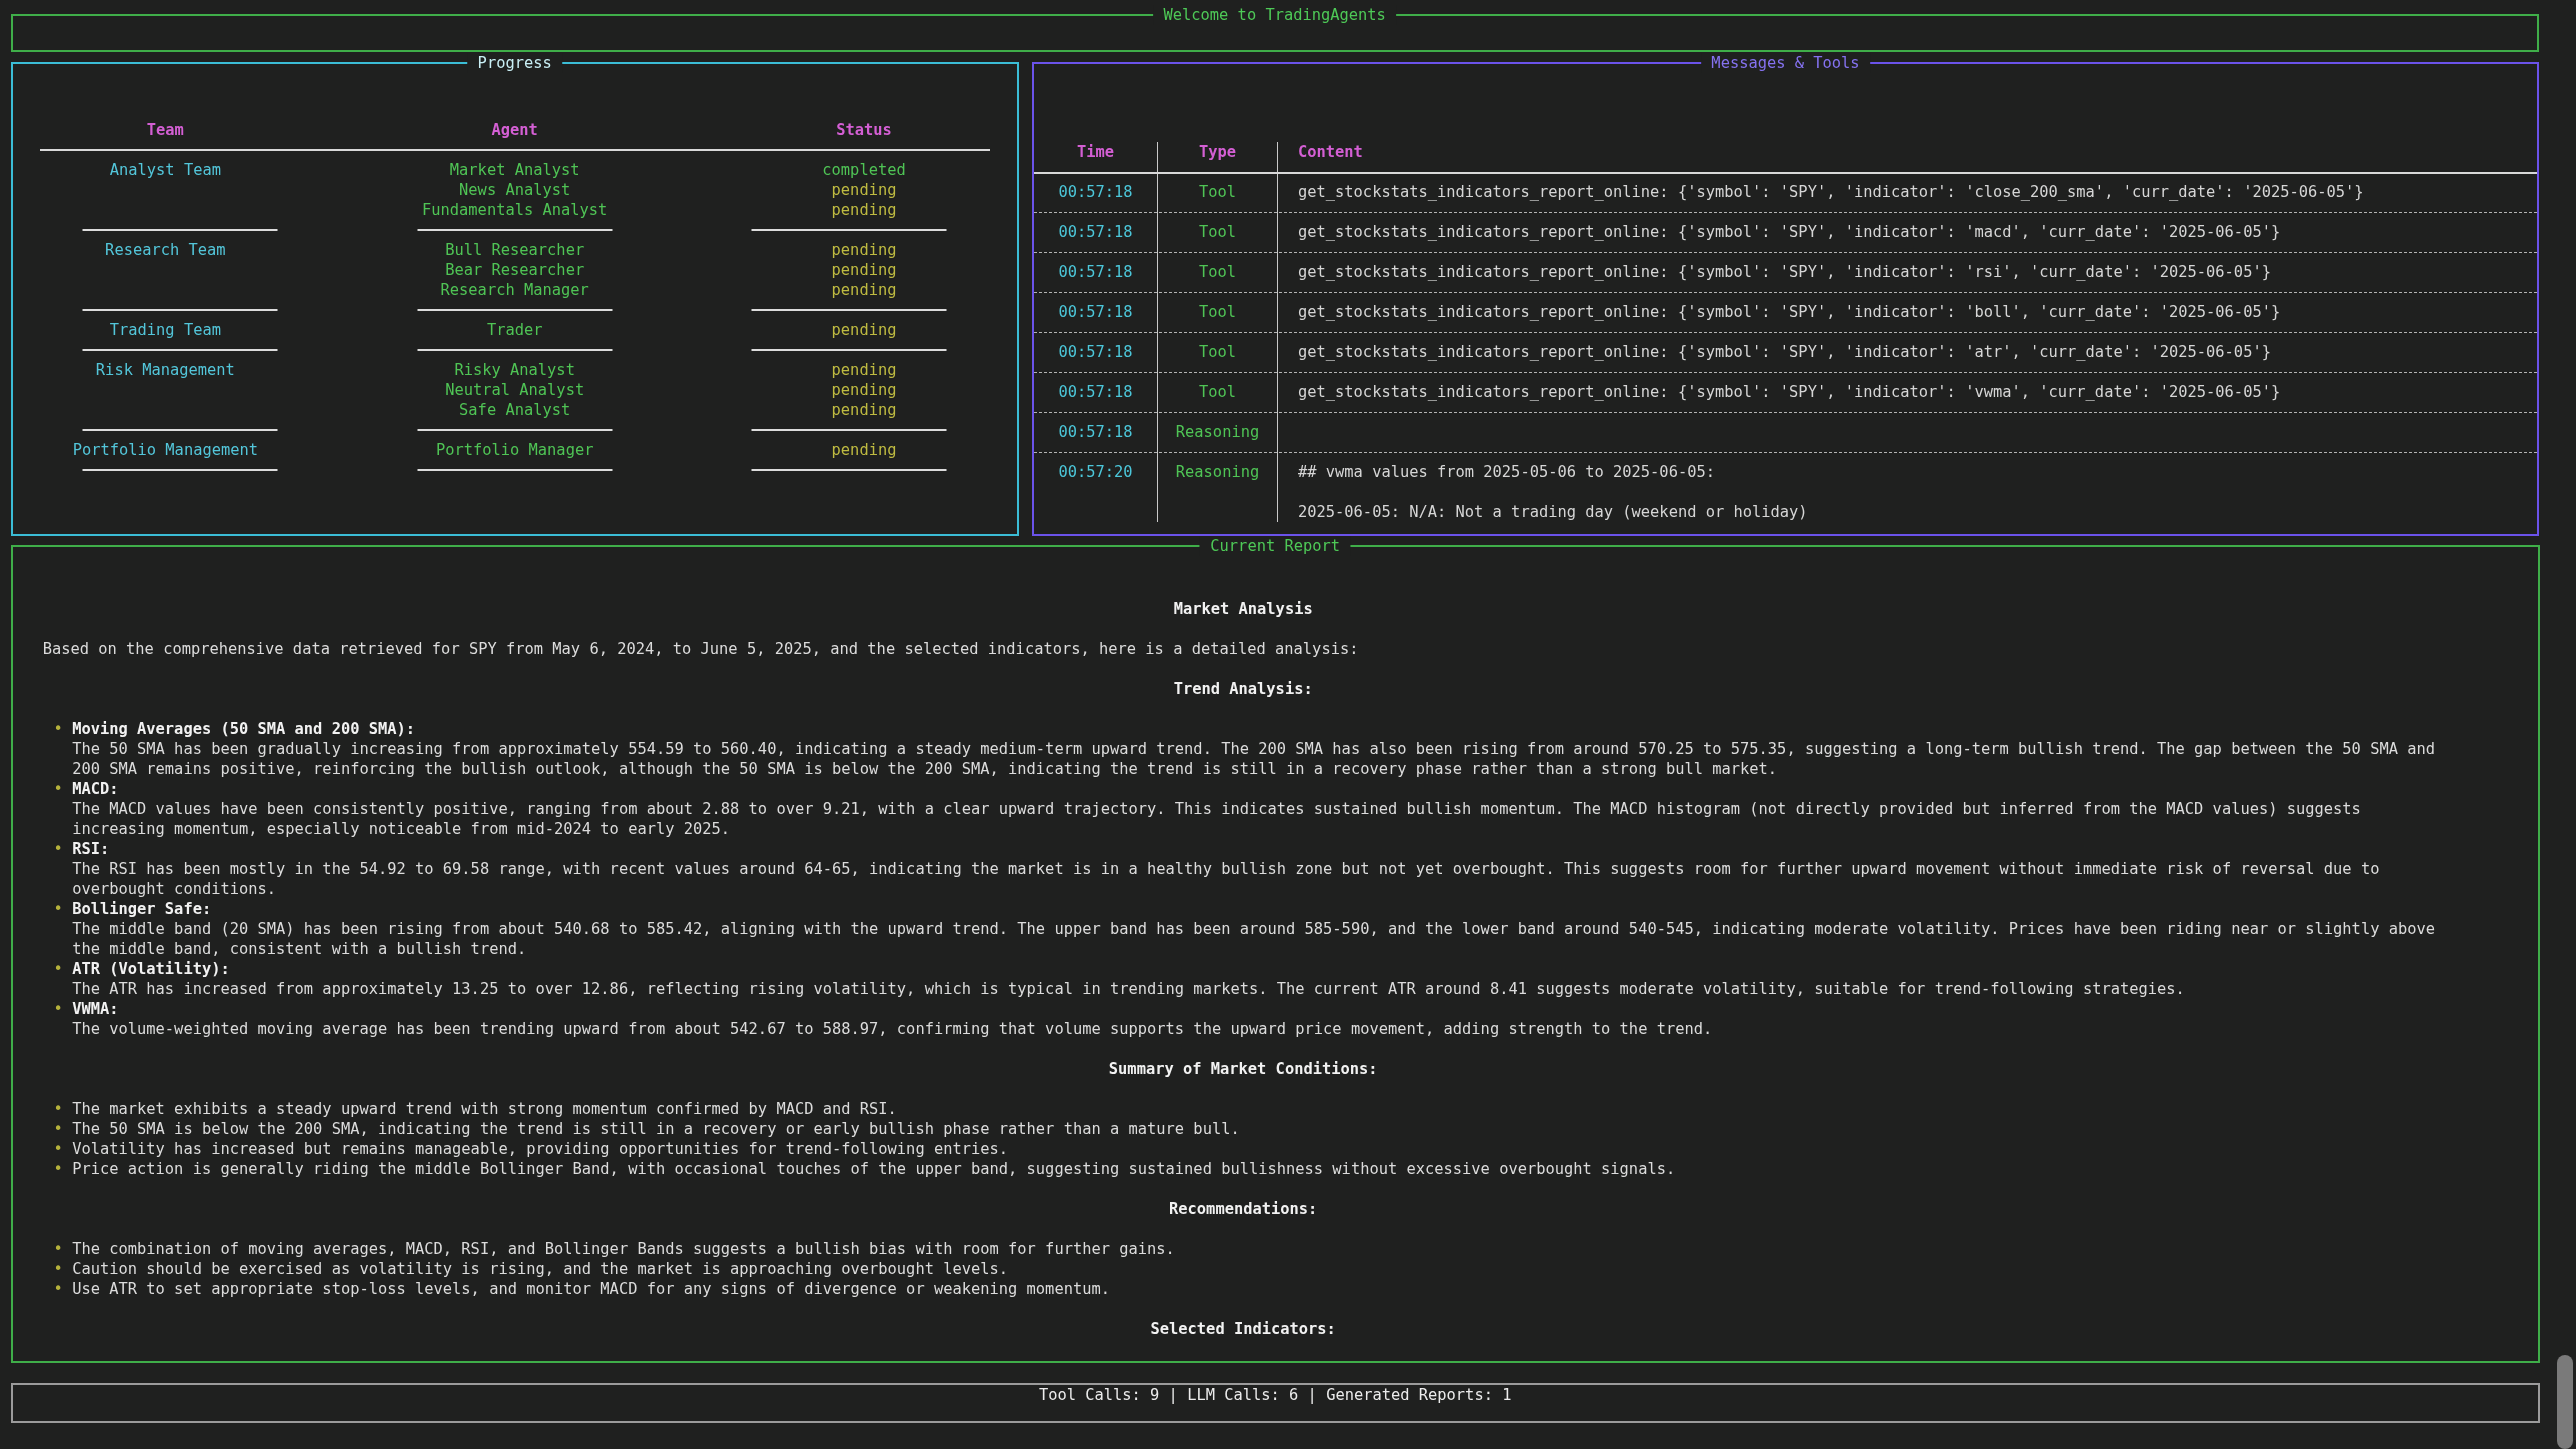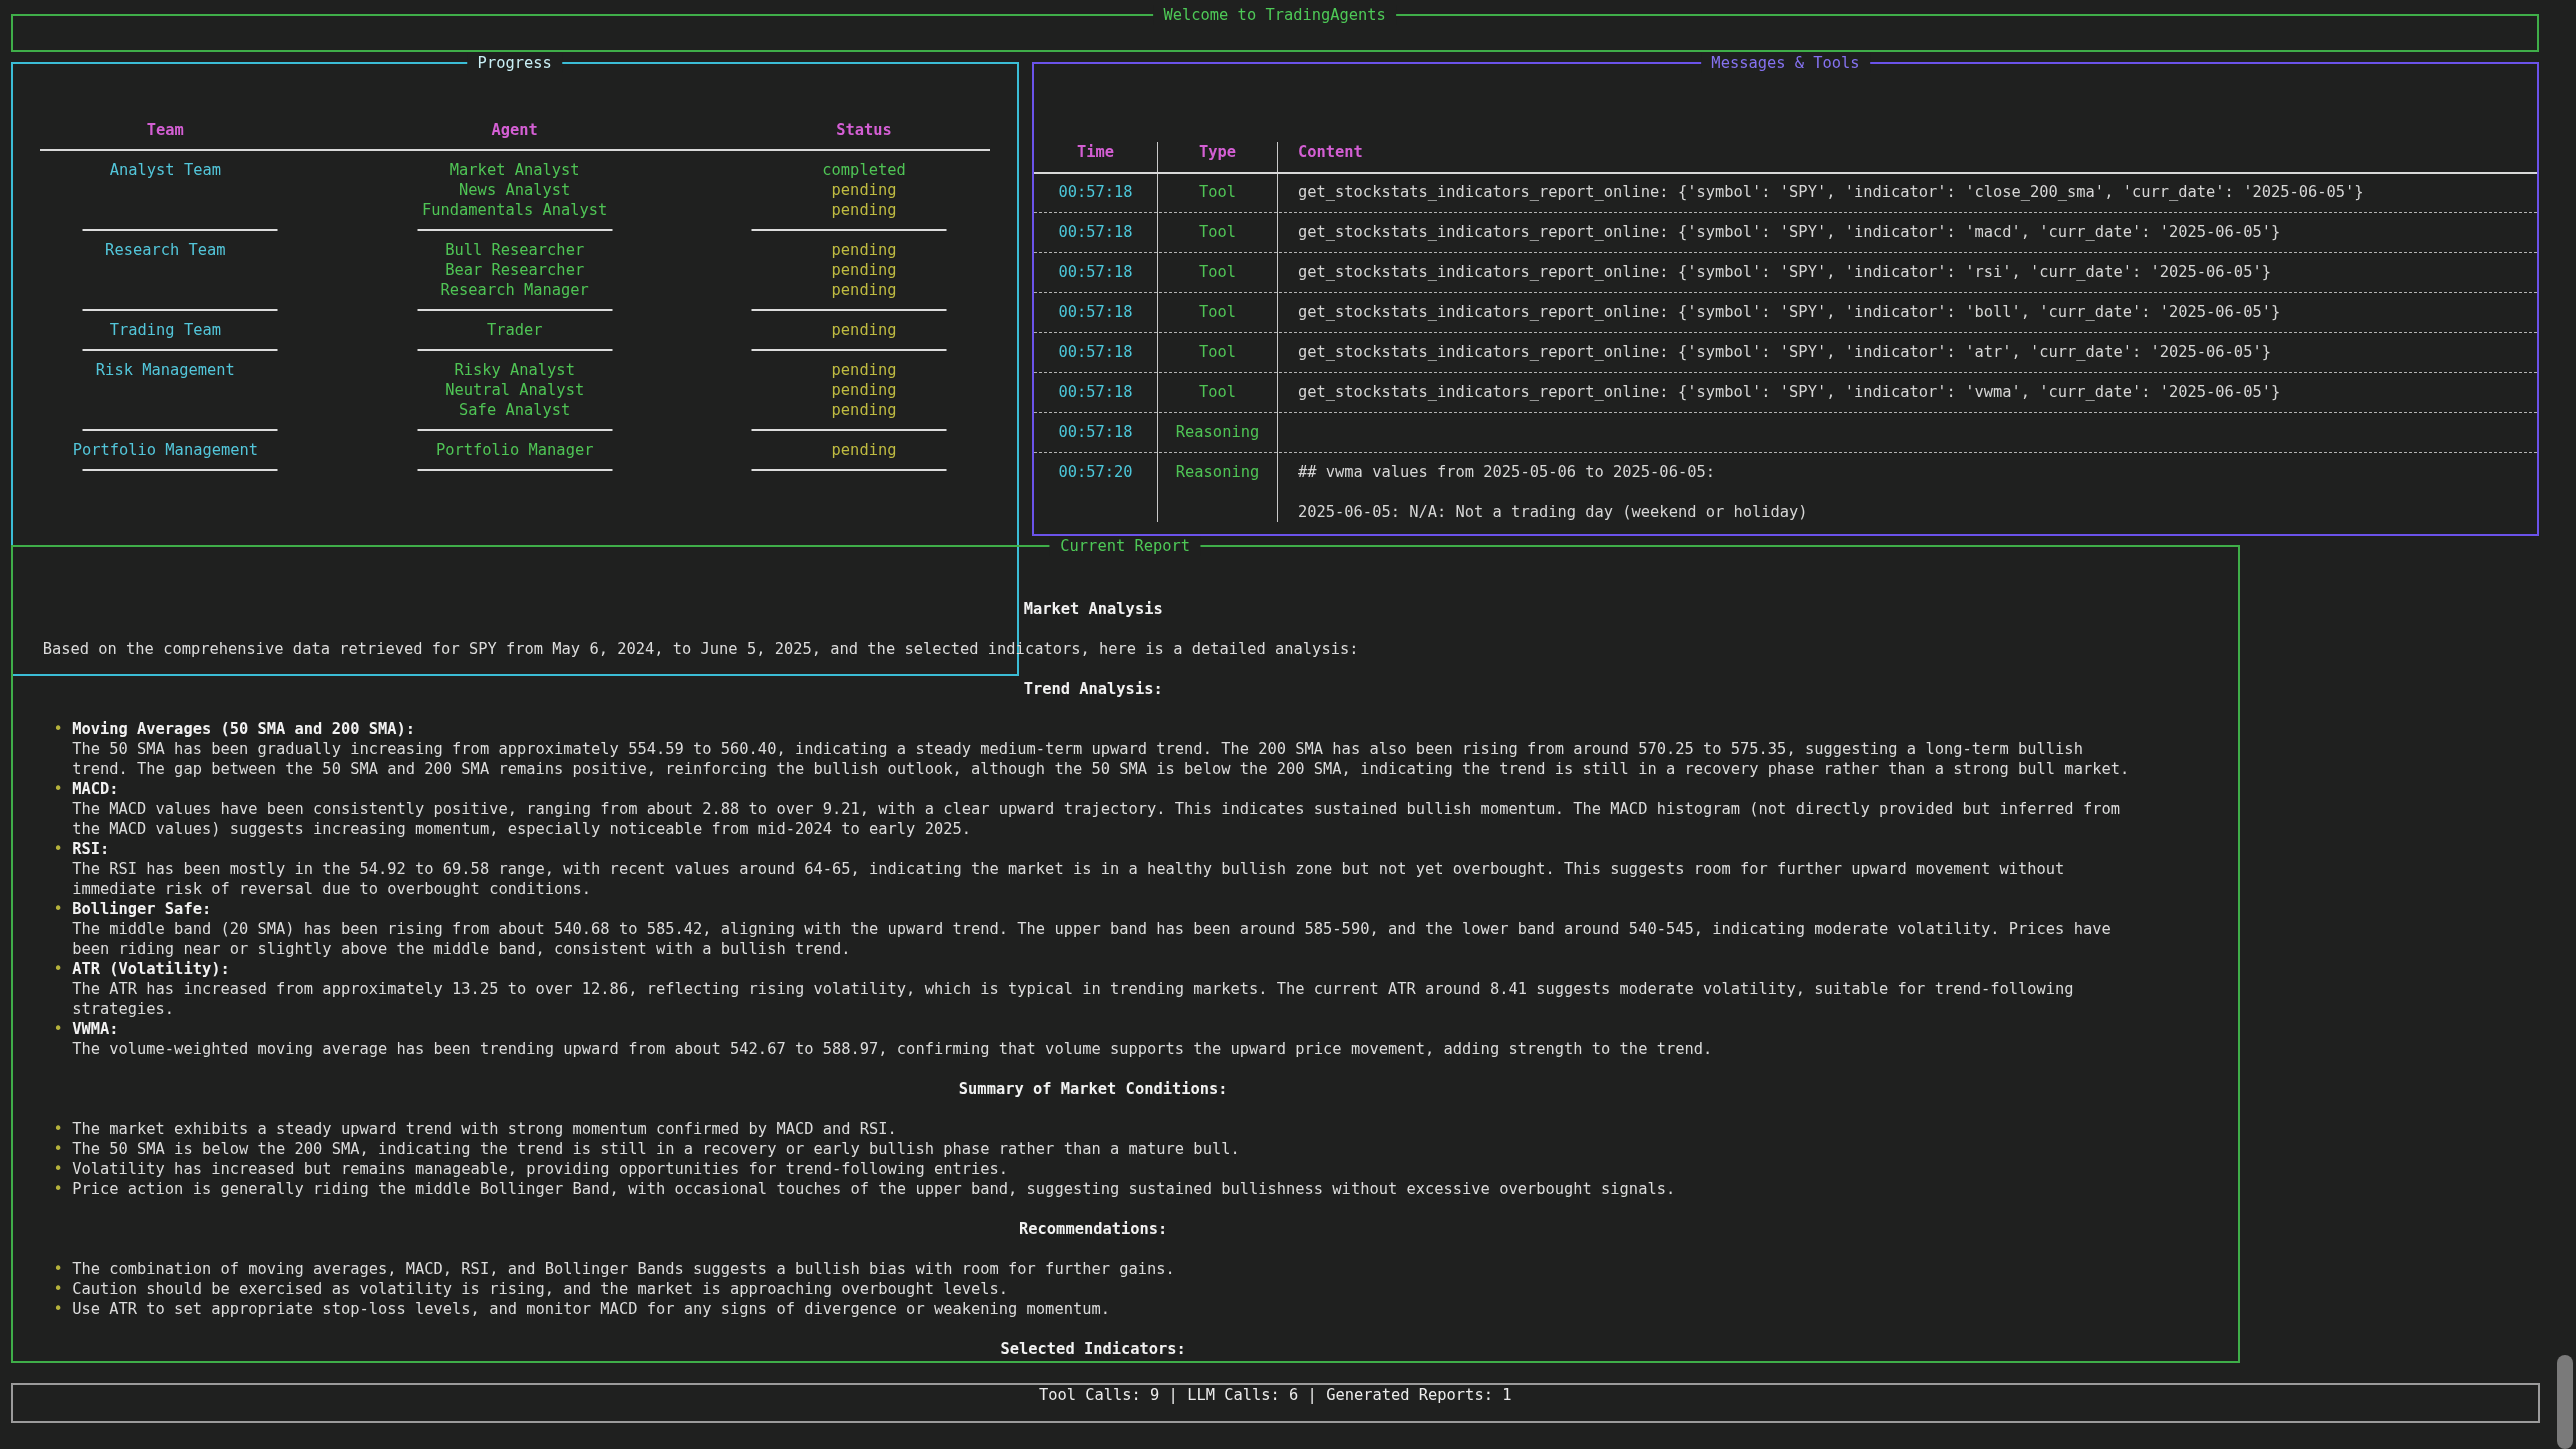--- a/index.html
+++ b/index.html
@@ -10,25 +10,25 @@
     font-family:"DejaVu Sans Mono", monospace;
     font-size:15.4px; line-height:20px;
   }
   .panel { position:absolute; border:2px solid; border-radius:0; }
   .panel-title {
     position:absolute; top:-10.7px; left:50%; transform:translateX(-50%);
     background:#1f201f; padding:0 10.7px; white-space:nowrap; line-height:20px;
   }
   .welcome { left:10.7px; top:14px; width:2528px; height:38px; border-color:#3fae49; }
   .welcome .panel-title { color:#4ec957; }
-  .progress { left:10.7px; top:62px; width:1008px; height:614px; border-color:#3bbdd6; }
+  .progress { left:10.7px; top:62px; width:1008px; height:474px; border-color:#3bbdd6; }
   .progress .panel-title { color:#c9eff5; }
   .messages { left:1032px; top:62px; width:1507px; height:474px; border-color:#6b53ea; }
   .messages .panel-title { color:#8572f0; }
-  .reportpanel { left:10.7px; top:545px; width:2229px; height:818px; border-color:#3fae49; }
+  .reportpanel { left:10.7px; top:545px; width:2529px; height:818px; border-color:#3fae49; }
   .reportpanel .panel-title { color:#4ec957; }
   .statsbar { left:10.7px; top:1383px; width:2529px; height:40px; border-color:#9b9b9b;
     display:flex; justify-content:center; color:#ececec; }
 
   
   .ptable { margin-top:56px; width:100%; }
   .p-row { display:grid; grid-template-columns:1fr 1fr 1fr; height:20px; align-items:center; text-align:center;gap:44px; }
   .p-head { font-weight:bold; color:#d45fd4; }
   .p-hsep { height:20px; position:relative; }
   .p-hsep::after { content:""; position:absolute; left:27px; right:27px; top:8.7px; border-top:2px solid #d8d8d8; }

